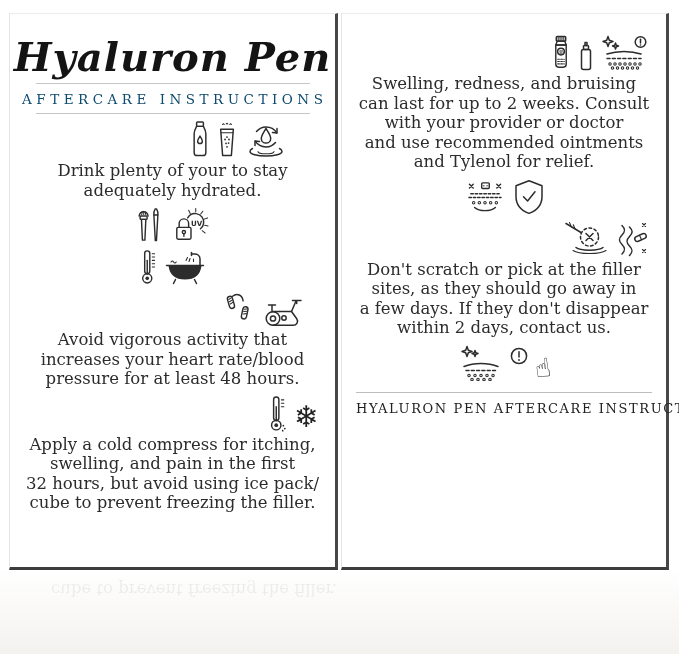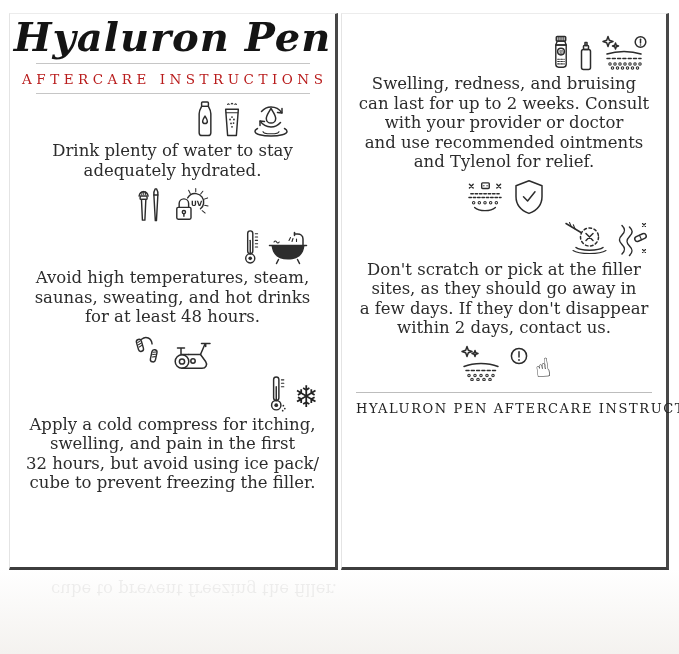--- a/index.html
+++ b/index.html
@@ -8,29 +8,29 @@
     background:linear-gradient(180deg,#ffffff 0%,#ffffff 87%,#f4f2ef 100%);
     font-family:"DejaVu Serif",serif;
   }
   .stage{position:absolute;inset:0;}
   .card{
     position:absolute;top:13px;height:557px;background:#ffffff;box-sizing:border-box;
     border-top:1px solid #ececec;border-left:1px solid #e4e4e4;
     border-right:3px solid #474747;border-bottom:3px solid #3d3d3d;
     display:flex;flex-direction:column;align-items:center;
   }
-  .card.front{left:9px;width:329px;}
+  .card.front{left:9px;width:329px;padding-top:20px;}
   .card.back{left:341px;width:328px;padding-top:16px;}
   .script-title{
     font-style:italic;font-weight:700;font-size:40px;line-height:46px;color:#141414;
     letter-spacing:1px;margin:0;white-space:nowrap;
   }
   .hrule{width:274px;height:1px;background:#c6c6c6;margin:3px auto 3px;}
   .subtitle{
-    font-size:13.5px;letter-spacing:4.5px;color:#b91c1c;margin:4px 0 3px;
+    font-size:13.5px;letter-spacing:4.5px;color:#0c4a6e;margin:4px 0 3px;
     white-space:nowrap;text-indent:4.5px;
   }
   .sect{display:flex;flex-direction:column;align-items:flex-end;margin-top:3px;}
   .icons{display:flex;justify-content:center;align-items:flex-end;gap:6px;height:38px;margin-bottom:1px;}
   .instr{
     white-space:pre-line;text-align:center;margin:2px 0 2px;
     font-size:16.5px;line-height:19.5px;color:#2c2c2c;
   }
   .footer{
     margin-top:10px;width:296px;border-top:1px solid #bdbdbd;padding-top:8px;
@@ -81,21 +81,21 @@
         <svg class="ic" width="44" height="34" viewBox="0 0 44 34">
           <path d="M22 4.5 C19.3 8.8 17.3 11.4 17.3 14.4 C17.3 17 19.4 19.1 22 19.1 C24.6 19.1 26.7 17 26.7 14.4 C26.7 11.4 24.7 8.8 22 4.5 Z"></path>
           <path d="M12.5 7.5 C15 4.6 18.3 3 22 3 C26.5 3 30.5 5.3 32.8 8.8"></path>
           <path d="M33 4.5 L33 9 L28.5 8.6"></path>
           <path d="M31.5 18.5 C29 21.4 25.7 23 22 23 C17.5 23 13.5 20.7 11.2 17.2"></path>
           <path d="M11 21.5 L11 17 L15.5 17.4"></path>
           <path d="M8.5 24.5 C7 25.3 6 26.3 6 27.4 C6 30 13.2 32 22 32 C30.8 32 38 30 38 27.4 C38 26.3 37 25.3 35.5 24.5"></path>
           <path class="thin" d="M14 27.5 C14 28.8 17.6 29.8 22 29.8 C26.4 29.8 30 28.8 30 27.5"></path>
         </svg>
       </div>
-      <p class="instr">Drink plenty of water to stay
+      <p class="instr">Drink plenty of your to stay
 adequately hydrated.</p>
     </div>
 
     <div class="sect">
       <div class="icons">
         <svg class="ic" width="30" height="36" viewBox="0 0 30 38">
           <path d="M3.5 9.5 C4.5 3.5 12 3.5 13 9.5"></path>
           <path class="thin" d="M6.3 8.2 L6.8 5 M8.4 7.8 L8.4 4.4 M10.5 8.2 L10 5"></path>
           <rect x="4.6" y="9.5" width="7.3" height="3.6" rx="0.8"></rect>
           <path d="M6 13.1 L7 35 L9.6 35 L10.6 13.1 Z"></path>
@@ -126,23 +126,20 @@
         <svg class="ic" width="44" height="34" viewBox="0 0 44 34">
           <path class="thin" d="M8 11 Q9.3 9 10.6 11 Q11.9 13 13.2 11"></path>
           <path d="M37 14 L37 8 C37 4.8 34.5 3 31.5 3 L28.5 3"></path>
           <path d="M28.5 1.5 L28.5 4.5"></path>
           <path class="thin" d="M24.5 6.5 L23 9.5 M27 7.5 L26 10.5 M30.5 8 L30.5 10.5"></path>
           <line x1="3.5" y1="14.5" x2="40.5" y2="14.5"></line>
           <path class="f" d="M5.5 14.5 C6.5 24 12 28.5 22 28.5 C32 28.5 37.5 24 38.5 14.5 Z"></path>
           <path d="M12.5 28.5 L10.5 32.5 M31.5 28.5 L33.5 32.5"></path>
         </svg>
       </div>
-      <p class="instr">Avoid high temperatures, steam,
-saunas, sweating, and hot drinks
-for at least 48 hours.</p>
     </div>
 
     <div class="sect">
       <div class="icons">
         <svg class="ic" width="30" height="36" viewBox="0 0 30 38">
           <path d="M8.2 5.5 C13 1.5 18.6 4.4 19.3 10.5"></path>
           <g transform="rotate(-16 6.5 12)">
             <rect x="3.8" y="5.5" width="5.4" height="13" rx="2.7"></rect>
             <path class="thin" d="M5 8.5 L8 7.5 M5.2 11 L8.2 10 M5.4 13.5 L8.4 12.5"></path>
           </g>
@@ -154,20 +151,23 @@
         <svg class="ic" width="44" height="34" viewBox="0 0 44 34">
           <circle cx="13" cy="25.5" r="6.8"></circle>
           <circle cx="13" cy="25.5" r="2.6"></circle>
           <path d="M13 32.3 L33 32.3 C36.8 32.3 38.8 28.6 36.6 25.5 L31.5 18.5 L19.5 18.5"></path>
           <path d="M31.5 18.5 L35.8 8.5"></path>
           <path d="M32.5 7.5 L41 7.5 M36.7 7.5 L36.7 10.5"></path>
           <path d="M8.5 12 L15.5 12 M12 12 L12 18.5 L19.5 18.5"></path>
           <circle cx="24" cy="25" r="2.2"></circle>
         </svg>
       </div>
+      <p class="instr">Avoid vigorous activity that
+increases your heart rate/blood
+pressure for at least 48 hours.</p>
     </div>
 
     <div class="sect">
       <div class="icons">
         <svg class="ic" width="20" height="37" viewBox="0 0 20 38">
           <rect x="5.5" y="2" width="5.4" height="24" rx="2.7"></rect>
           <circle cx="8.2" cy="31" r="4.8"></circle>
           <line x1="8.2" y1="12" x2="8.2" y2="26.5"></line>
           <circle class="f" cx="8.2" cy="31" r="1.9"></circle>
           <path class="thin" d="M13.5 5 L16 5 M13.5 8.5 L16 8.5 M13.5 12 L16 12"></path>

